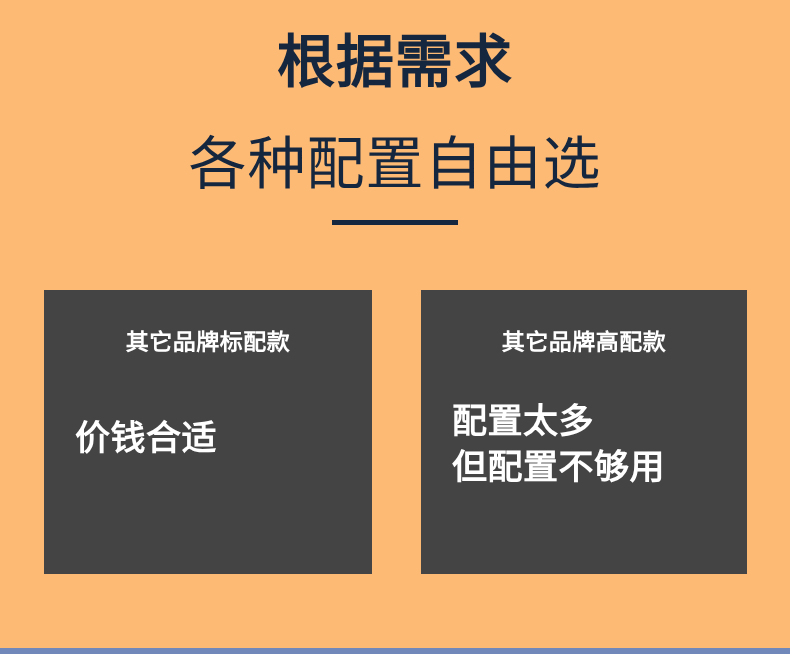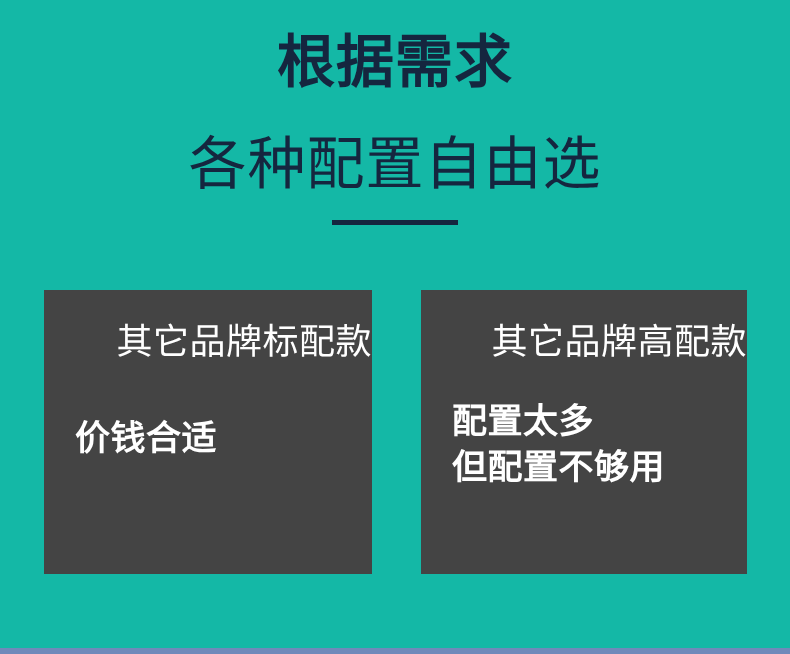--- a/index.html
+++ b/index.html
@@ -15,21 +15,21 @@
     overflow: hidden;
     position: relative;
     -webkit-font-smoothing: antialiased;
   }
 
   .page {
     position: relative;
     width: 790px;
     height: 654px;
     box-sizing: border-box;
-    background: #14b8a6;
+    background: #fdba74;
   }
 
   
   .heading-block {
     position: absolute;
     left: 0;
     top: 0;
     width: 790px;
     text-align: center;
   }
@@ -97,24 +97,24 @@
     left: 377px;
     width: 326px;
     padding-left: 40px;
   }
 
   .card-title {
     position: absolute;
     left: 0;
     top: 30px;
     width: 100%;
-    text-align: right;
-    font-size: 36px;
+    text-align: center;
+    font-size: 23px;
     line-height: 44px;
-    font-weight: normal;
+    font-weight: bold;
     color: #ffffff;
     letter-spacing: 0.5px;
     white-space: nowrap;
   }
 
   .card-body {
     position: absolute;
     left: 0;
     width: 100%;
     text-align: left;

